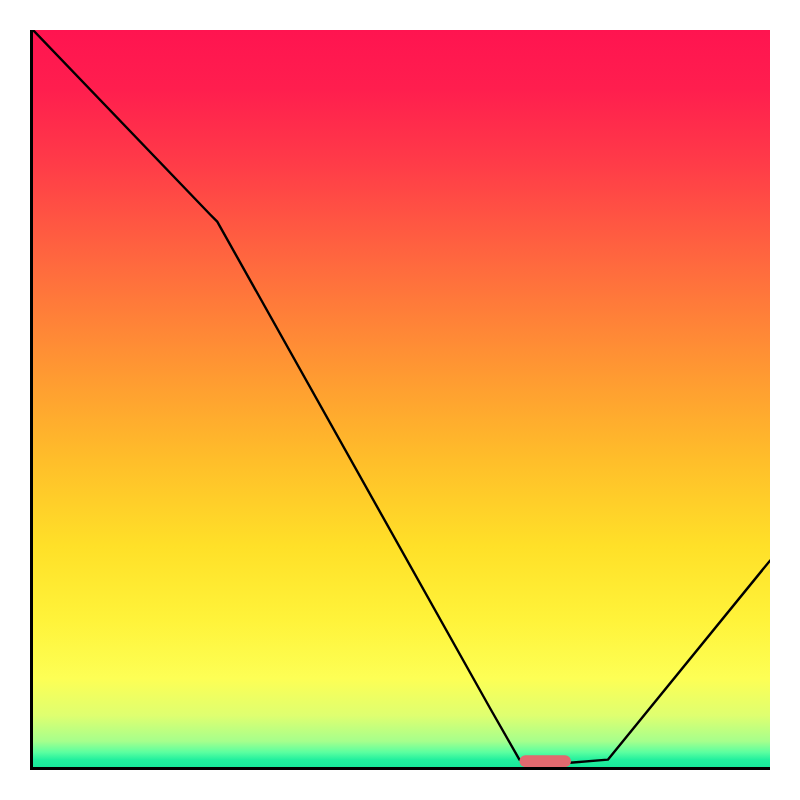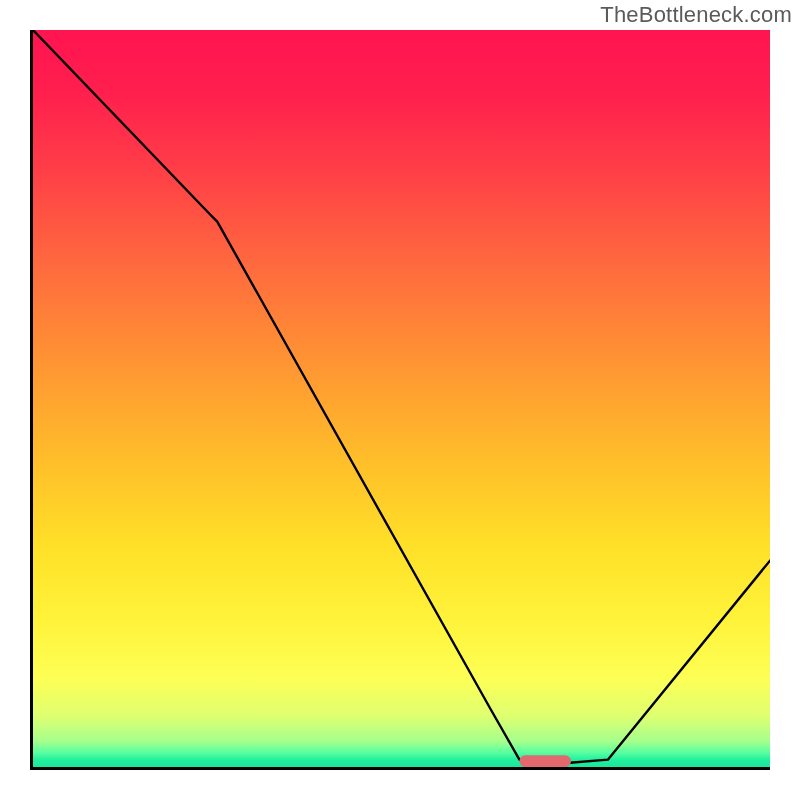--- a/index.html
+++ b/index.html
@@ -65,21 +65,20 @@
     left: 0;
     top: 0;
     width: 100%;
     height: 100%;
   }
 </style>
 </head>
 <body>
 
 <div class="container">
-  <div class="watermark">TheBottleneck.com</div>
 
   <div class="plot-area">
     <div class="gradient"></div>
     <svg class="overlay" viewBox="0 0 740 740" preserveAspectRatio="none">
       <path id="curve-path" fill="none" stroke="#000" stroke-width="2.4" stroke-linejoin="round" stroke-linecap="round" d="M 0.00 0.00 Q 88.80 92.50 177.60 185.00 Q 181.30 188.70 185.00 192.40 Q 321.90 436.60 458.80 680.80 Q 473.60 706.70 488.40 732.60 Q 510.60 734.45 532.80 736.30 Q 555.00 734.45 577.20 732.60 Q 658.60 632.70 740.00 532.80 "></path>
       <rect id="marker-rect" rx="6" ry="6" height="12" fill="#e26a6f" x="488.40" y="728.08" width="51.80"></rect>
     </svg>
   </div>
 </div>
 

